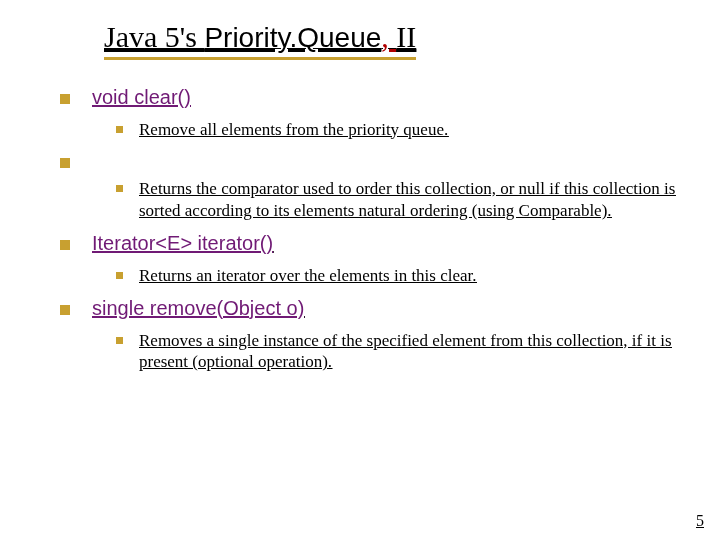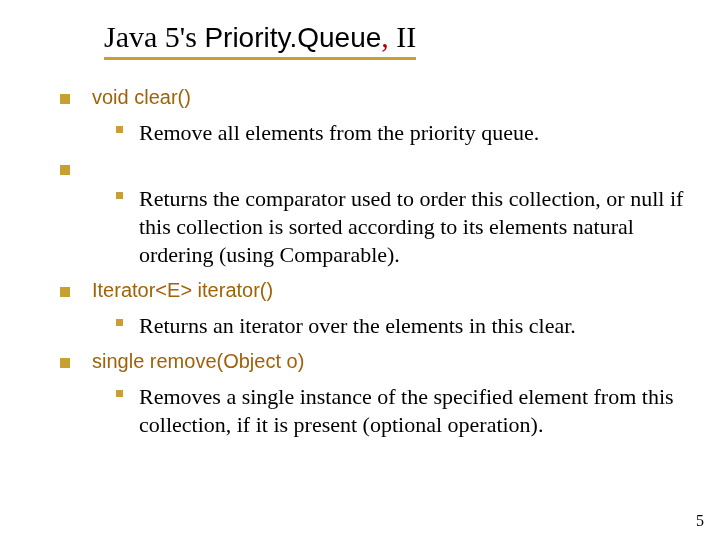--- a/index.html
+++ b/index.html
@@ -1,33 +1,33 @@
 <!DOCTYPE html>
 <html><head>
 <meta charset="utf-8">
 <style>
-  * { margin: 0; padding: 0; box-sizing: border-box; }
+  * { margin: 0; padding: 0; box-sizing: border-box; text-decoration: underline; }
   html, body { width: 720px; height: 540px; background: #fff; font-family: "Times New Roman", Times, serif; color: #000; position: relative; }
   .slide { width: 720px; height: 540px; position: relative; padding: 0; }
   .title-wrap { padding: 20px 0 0 104px; }
   .title-underline { display: inline-block; border-bottom: 3px solid #c8a030; padding-bottom: 2px; }
   .title { font-size: 30px; line-height: 1.15; }
   .title .serif { font-family: "Times New Roman", Times, serif; }
   .title .code { font-family: Verdana, Geneva, sans-serif; font-size: 28px; }
   .title .comma { color: #b00000; font-family: "Times New Roman", serif; }
   .content { padding: 26px 30px 0 60px; }
   ul.lvl1 { list-style: none; }
   ul.lvl1 > li { margin-bottom: 10px; }
   .row1 { display: flex; align-items: flex-start; }
   .b1 { width: 10px; height: 10px; background: #c8a030; margin-top: 8px; margin-right: 22px; flex: 0 0 auto; }
-  .sig { font-family: Verdana, Geneva, sans-serif; font-size: 20px; color: #a16207; }
+  .sig { font-family: Verdana, Geneva, sans-serif; font-size: 20px; color: #701a75; }
   ul.lvl2 { list-style: none; margin: 10px 0 10px 56px; }
   ul.lvl2 > li { display: flex; align-items: flex-start; margin-bottom: 6px; }
   .b2 { width: 7px; height: 7px; background: #c8a030; margin-top: 7px; margin-right: 16px; flex: 0 0 auto; }
-  .desc { font-family: "Times New Roman", Times, serif; font-size: 22px; line-height: 1.28; max-width: 560px; }
+  .desc { font-family: "Times New Roman", Times, serif; font-size: 17px; line-height: 1.28; max-width: 560px; }
   .pagenum { position: absolute; right: 16px; bottom: 10px; font-family: "Times New Roman", serif; font-size: 16px; color: #000; }
 </style>
 </head>
 <body>
 
 <div class="slide">
   <div class="title-wrap">
     <span class="title-underline">
       <span class="title">
         <span class="serif">Java 5's </span><span class="code">Priority.Queue</span><span class="comma">, </span><span class="serif">II</span>

